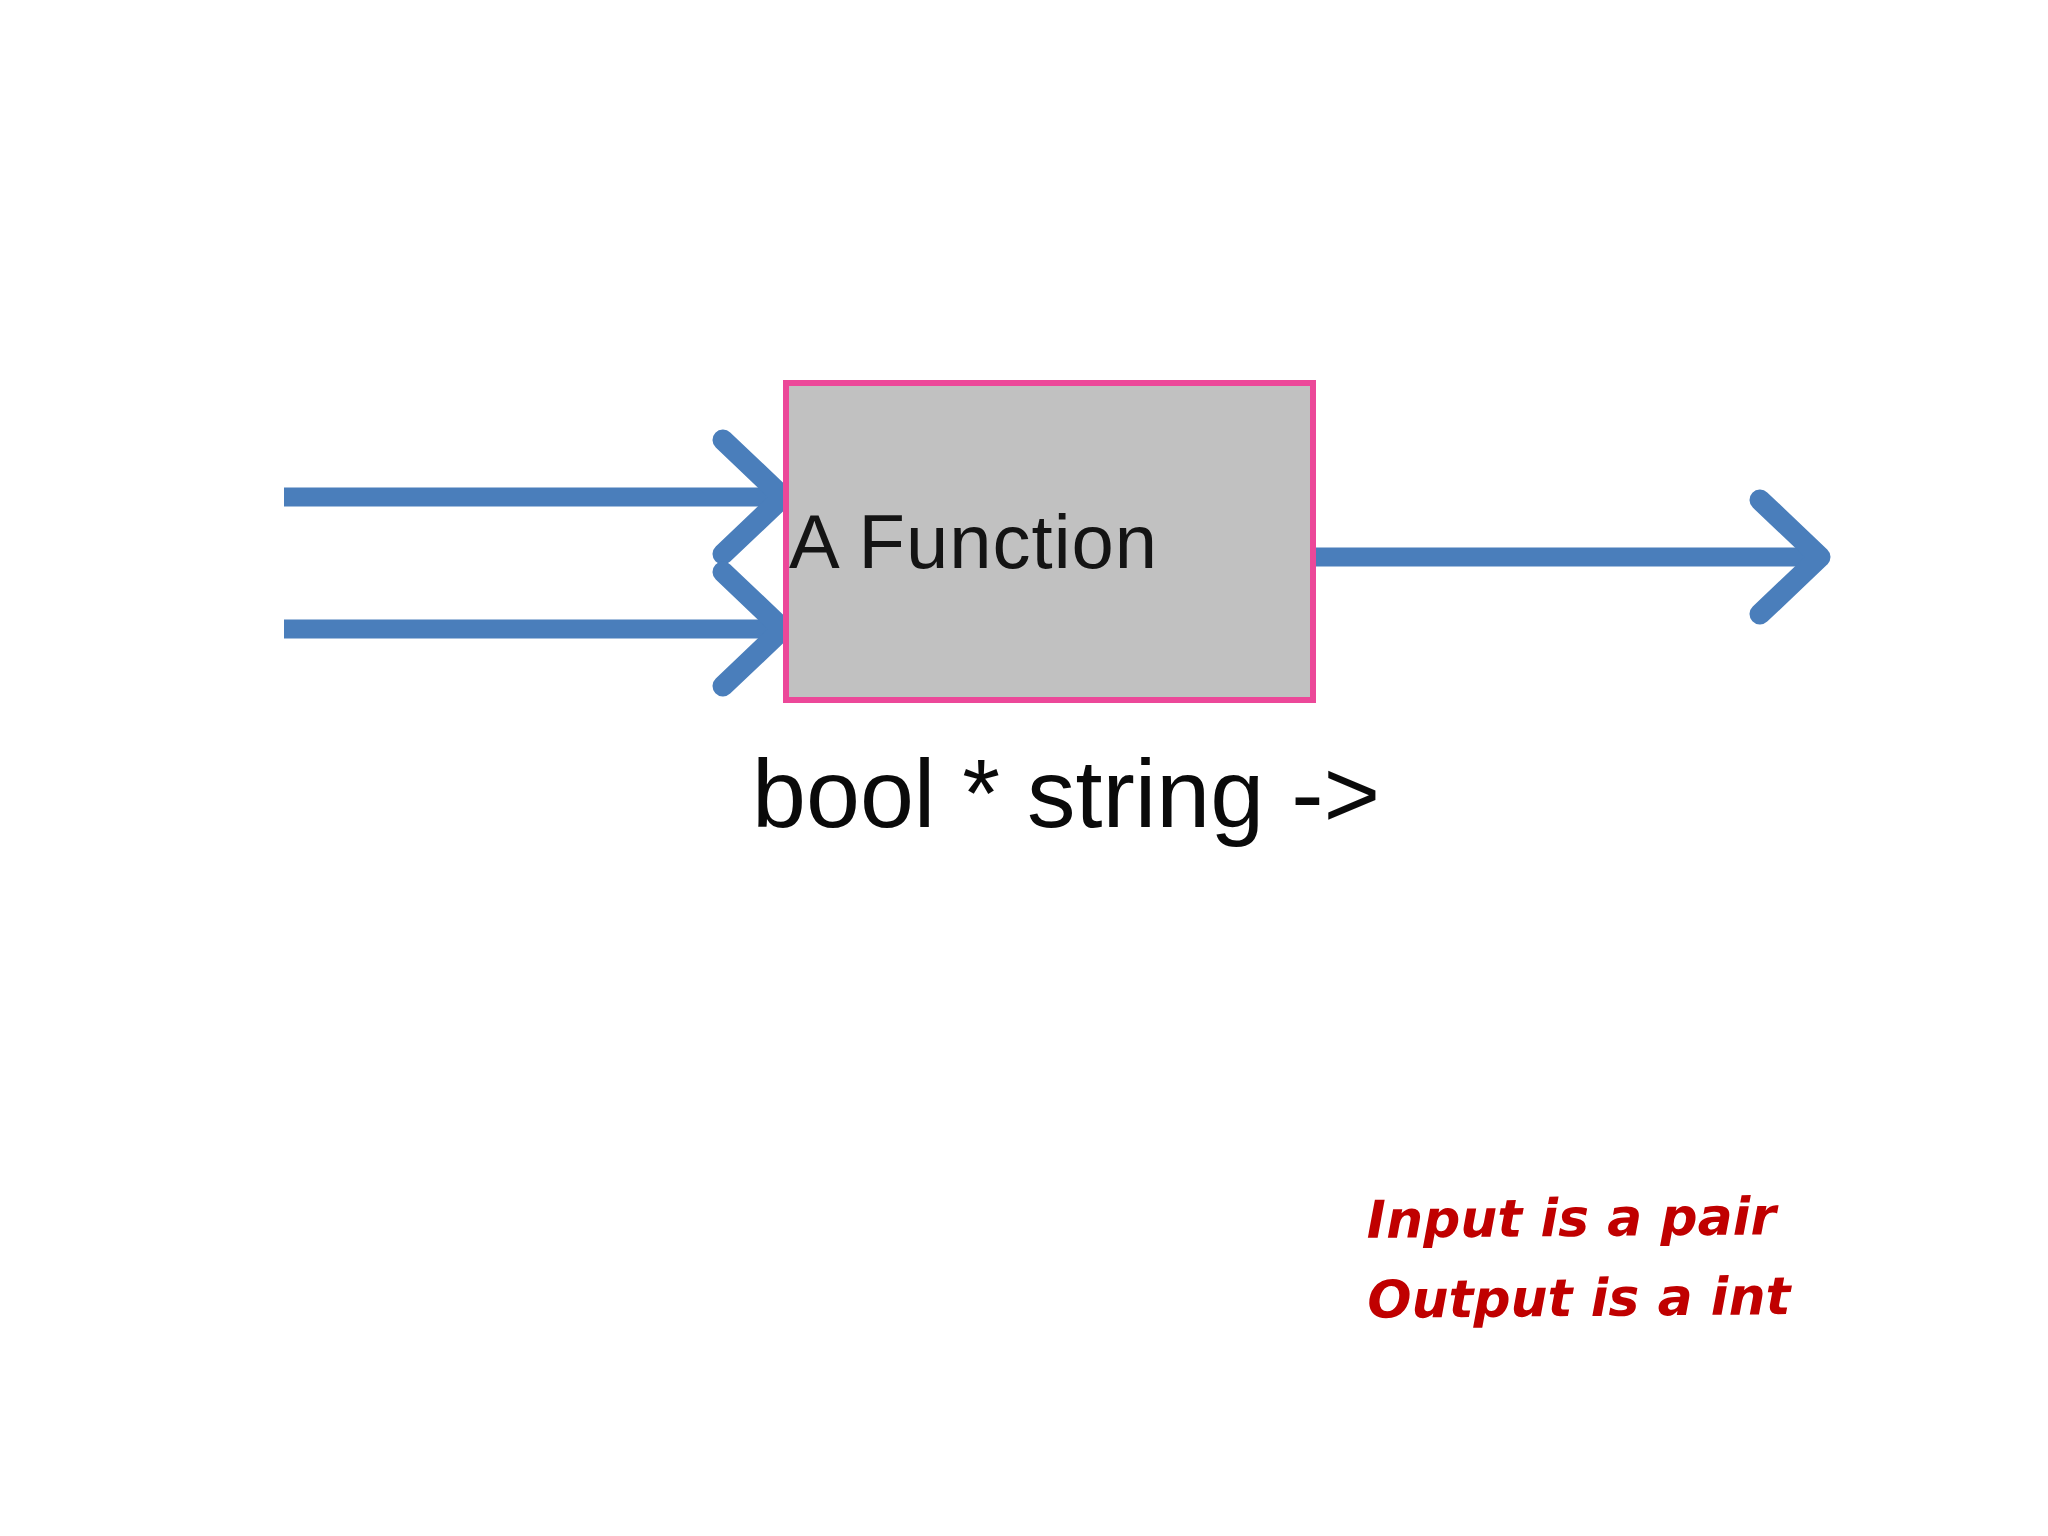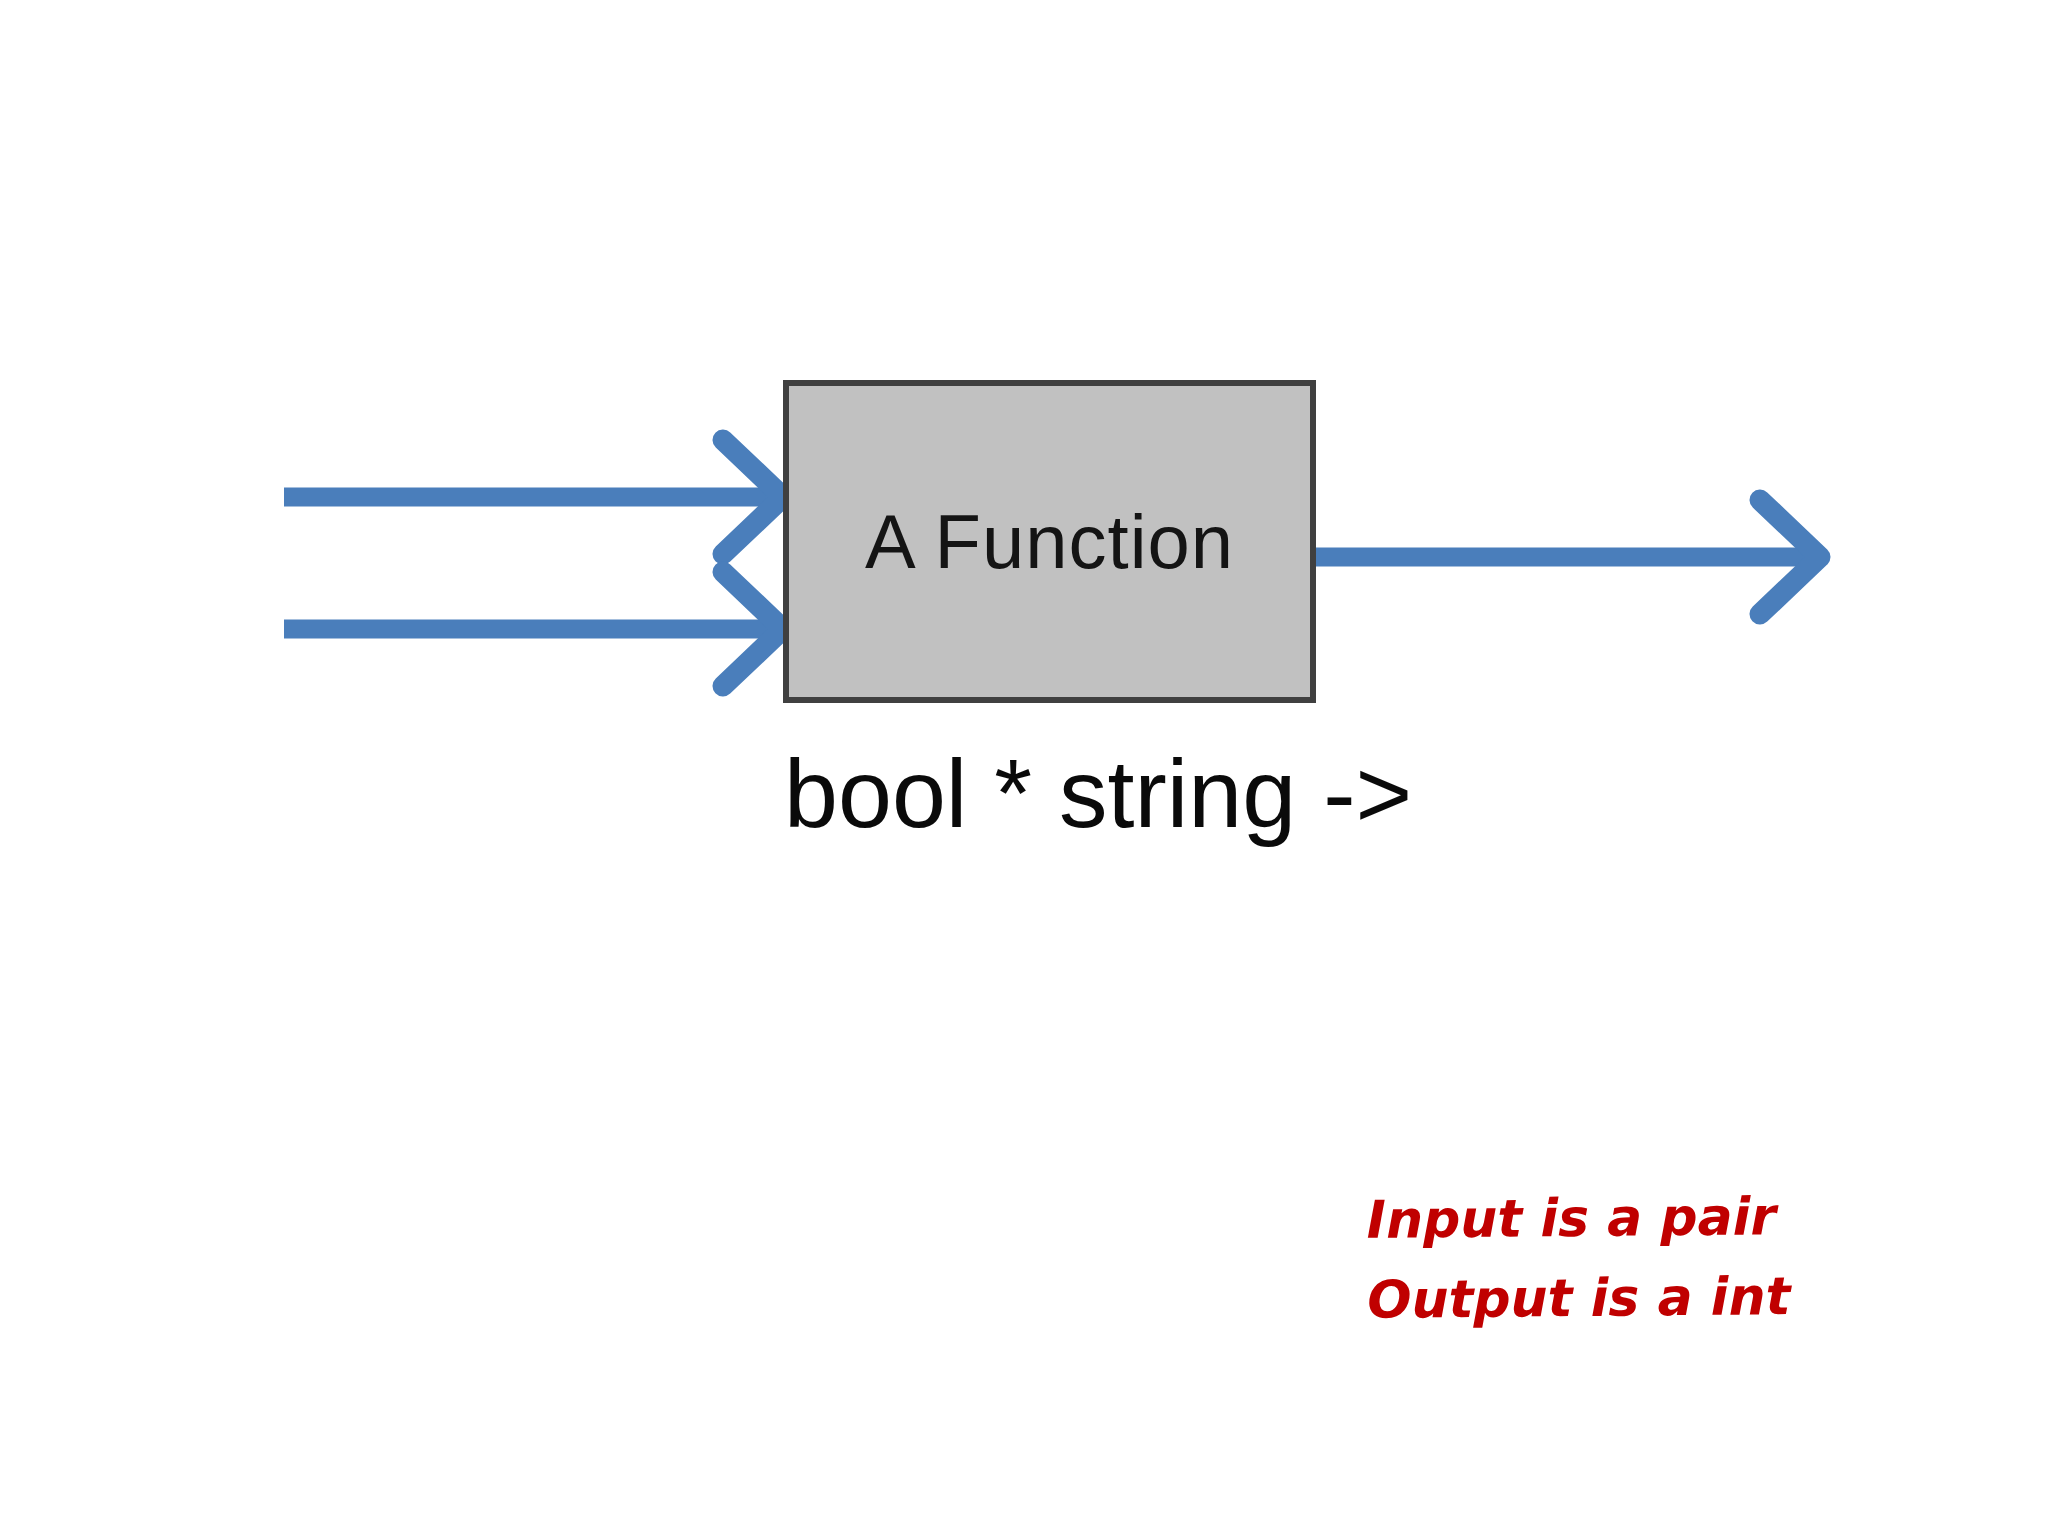--- a/index.html
+++ b/index.html
@@ -21,42 +21,42 @@
     width: 2048px;
     height: 1536px;
   }
   .function-box {
     position: absolute;
     left: 783px;
     top: 380px;
     width: 521px;
     height: 311px;
     background: #c1c1c1;
-    border: 6px solid #404040;
+    border: 6px solid #ec4899;
     display: flex;
     align-items: center;
-    justify-content: center;
+    justify-content: flex-start;
   }
   .function-box .box-label {
     font-size: 76px;
     color: #141414;
     letter-spacing: 1px;
     white-space: nowrap;
   }
   .code-block {
     position: absolute;
     left: 672px;
     top: 727px;
     font-size: 97px;
     line-height: 134px;
     color: #0a0a0a;
     white-space: nowrap;
   }
   .code-line.indented {
-    margin-left: 112px;
+    margin-left: 80px;
   }
   .annotation-block {
     position: absolute;
     left: 1367px;
     top: 1178px;
     font-family: "DejaVu Sans", sans-serif;
     font-style: italic;
     font-weight: bold;
     font-size: 52px;
     line-height: 80px;

